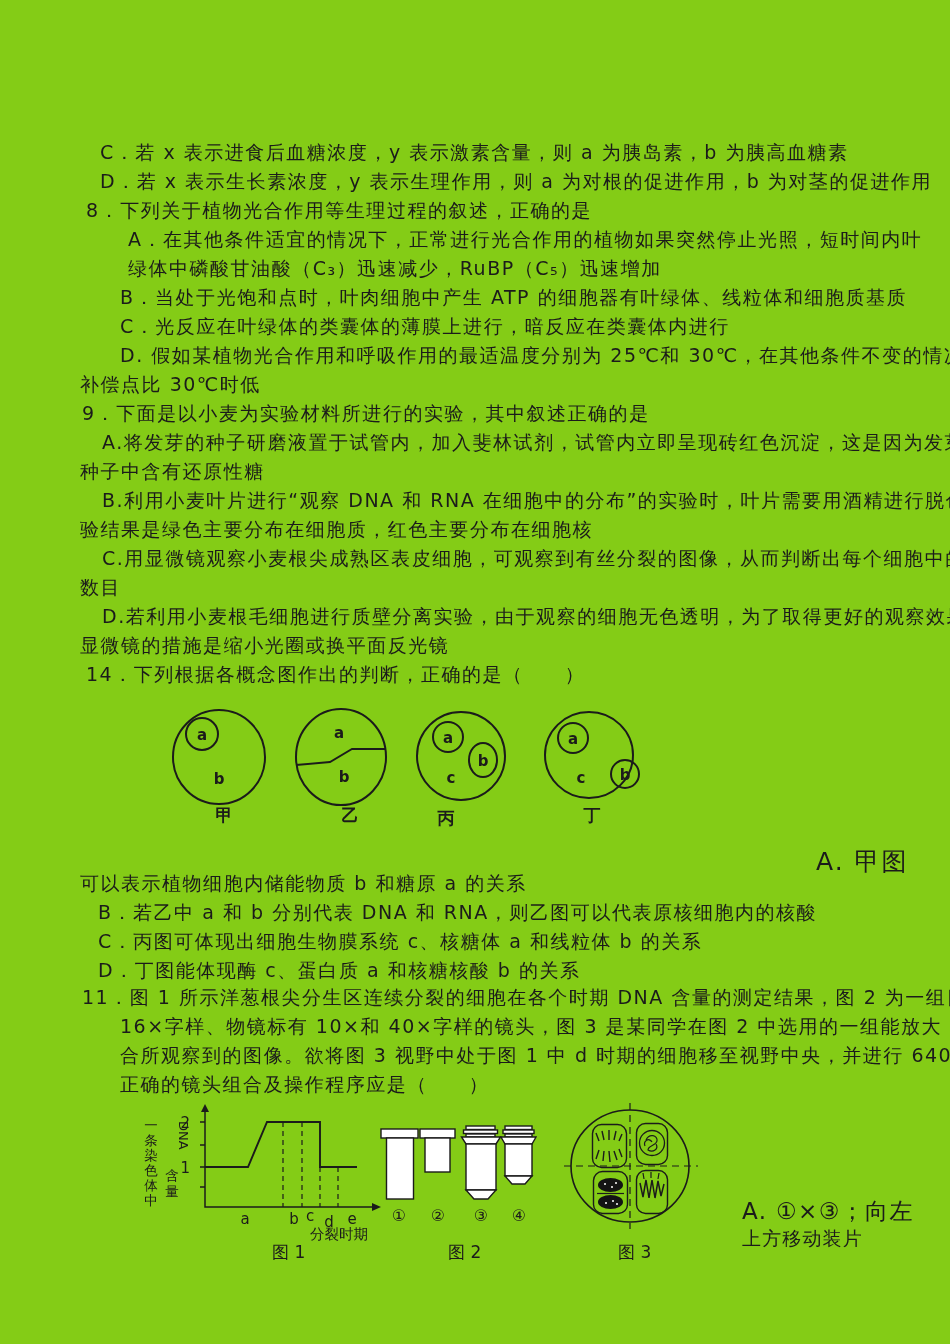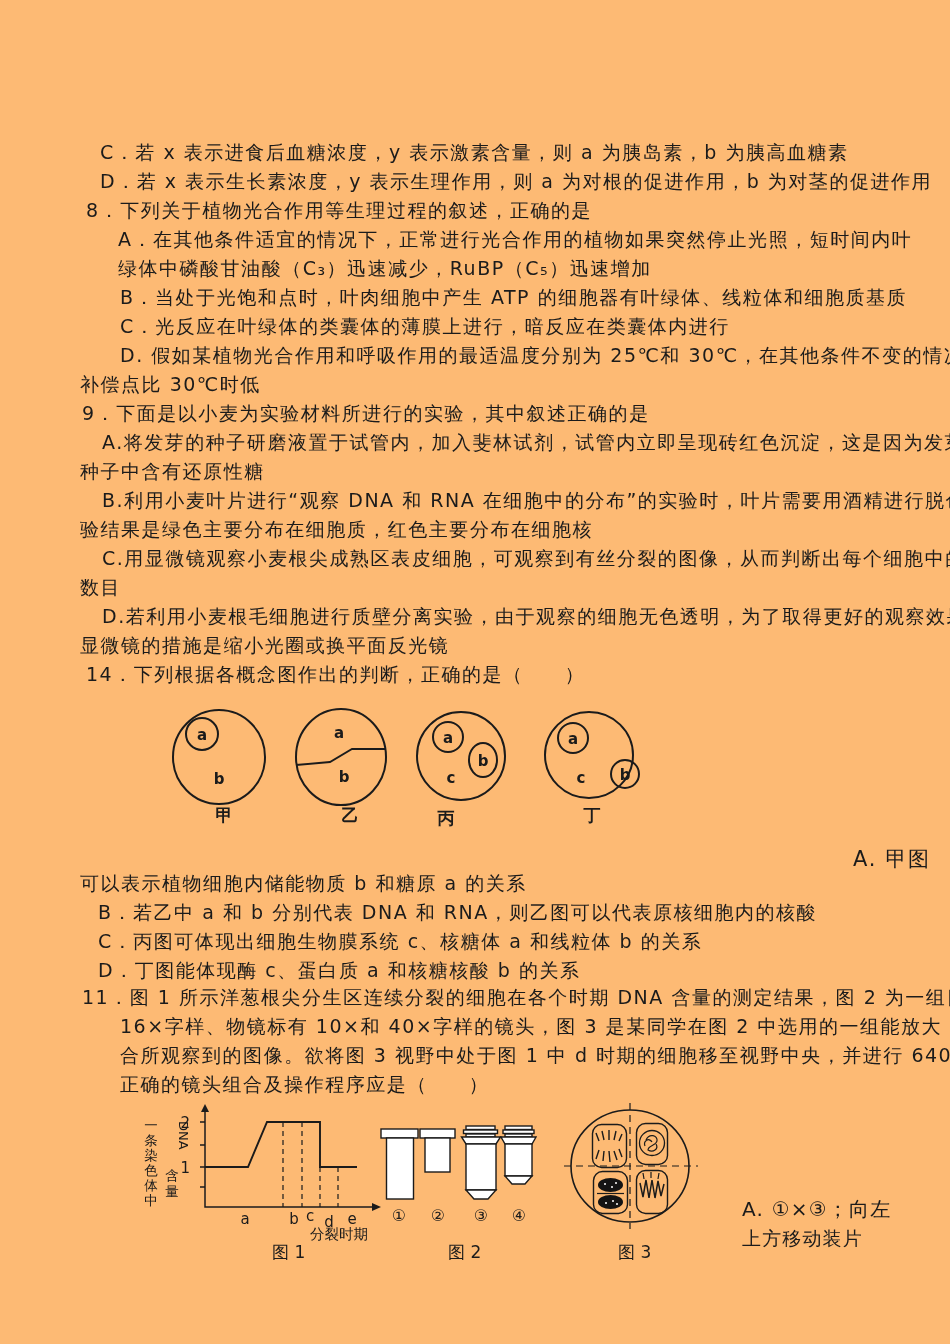--- a/index.html
+++ b/index.html
@@ -1,26 +1,26 @@
 <!DOCTYPE html>
 <html><head>
 <meta charset="utf-8">
 <style>
   html,body{margin:0;padding:0;background:#fff;}
-  .page{position:relative;width:950px;height:1344px;background:#fdba74;overflow:hidden;
+  .page{position:relative;width:950px;height:1344px;background:#84cc16;overflow:hidden;
         font-family:"DejaVu Sans","Liberation Sans",sans-serif;color:#1b1b1b;}
   .tblock{position:absolute;left:80px;right:30px;}
   .line{font-size:19px;line-height:29px;white-space:nowrap;letter-spacing:0.08em;}
   .m0{margin-left:0}.m2{margin-left:2px}.m6{margin-left:6px}.m18{margin-left:18px}
-  .m20{margin-left:20px}.m22{margin-left:22px}.m28{margin-left:40px}.m38{margin-left:38px}
+  .m20{margin-left:20px}.m22{margin-left:22px}.m28{margin-left:40px}.m38{margin-left:48px}
   .b1{top:138px;}
   .b2{top:869px;}
   .b3{top:983px;}
-  .ansA{position:absolute;left:816px;top:845px;font-size:21px;letter-spacing:0.08em;white-space:nowrap;margin-left:37px;}
-  .ans11-1{position:absolute;left:742px;top:1196px;font-size:20px;letter-spacing:0.06em;white-space:nowrap;}
+  .ansA{position:absolute;left:816px;top:845px;font-size:25px;letter-spacing:0.08em;white-space:nowrap;}
+  .ans11-1{position:absolute;left:742px;top:1196px;font-size:23px;letter-spacing:0.06em;white-space:nowrap;}
   .ans11-2{position:absolute;left:742px;top:1226px;font-size:19px;letter-spacing:0.06em;white-space:nowrap;text-align:center;}
   .svgabs{position:absolute;}
   svg text{font-family:"DejaVu Sans","Liberation Sans",sans-serif;fill:#1b1b1b;}
 </style>
 </head>
 <body>
 
 <div class="page">
 
   <div class="tblock b1">

